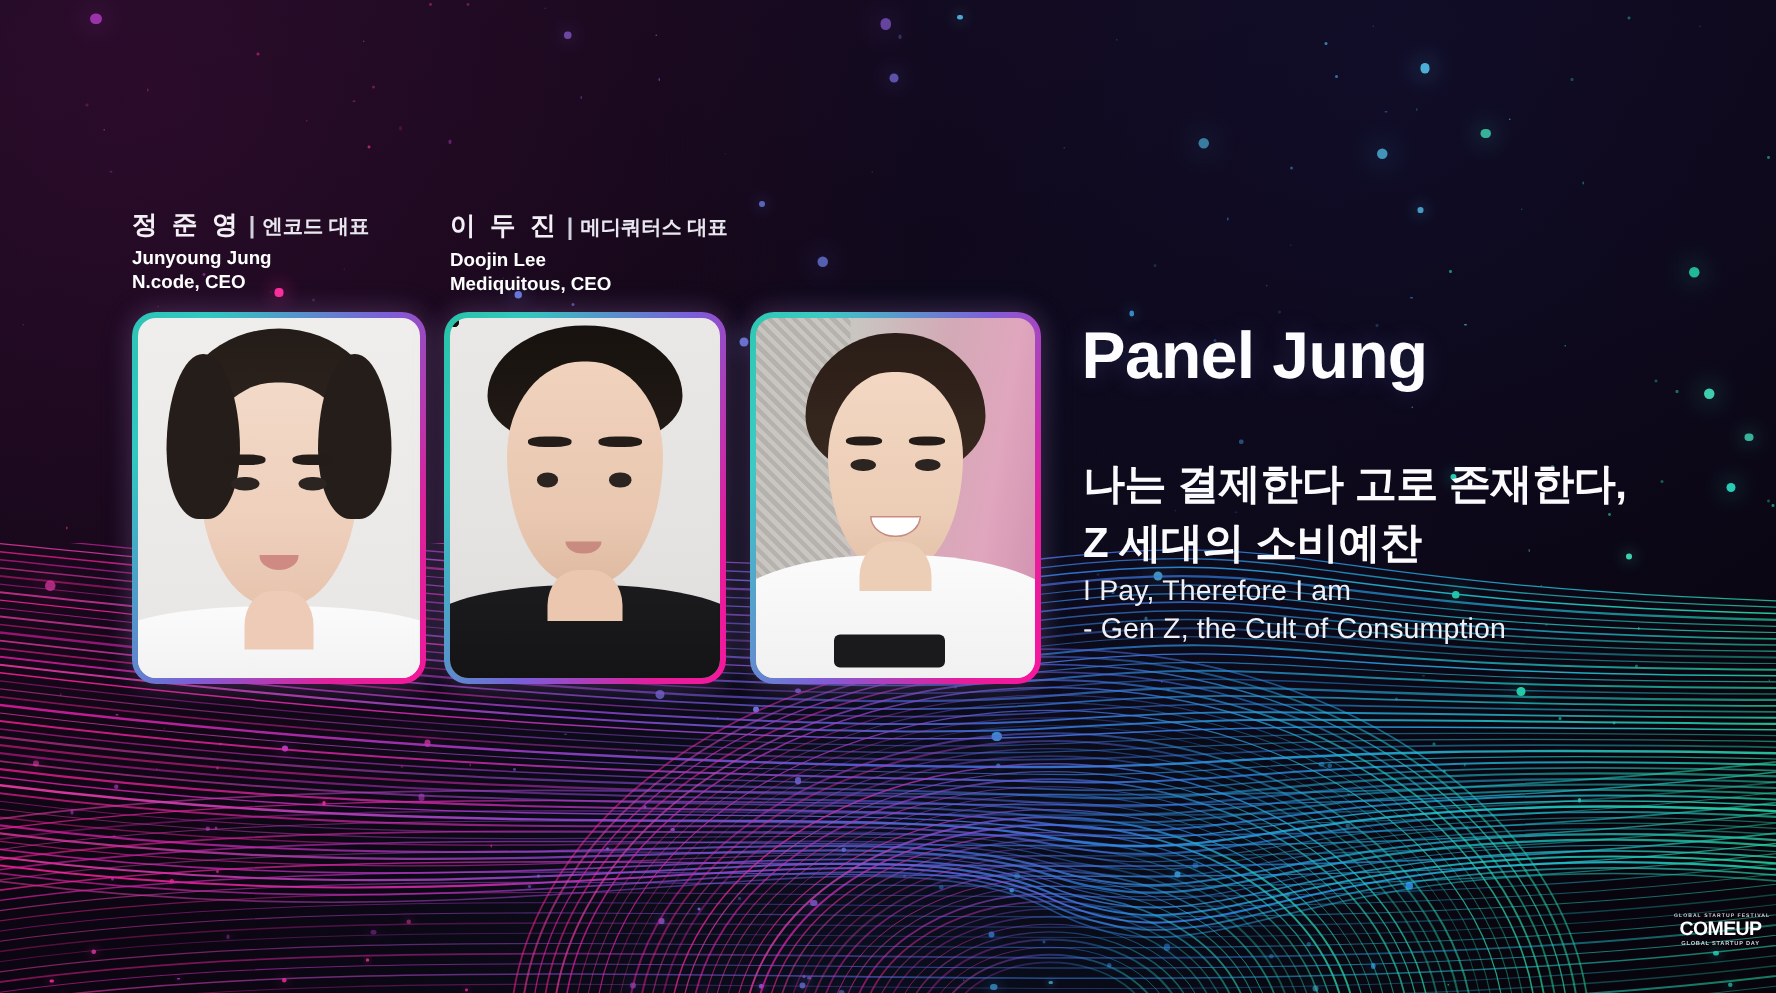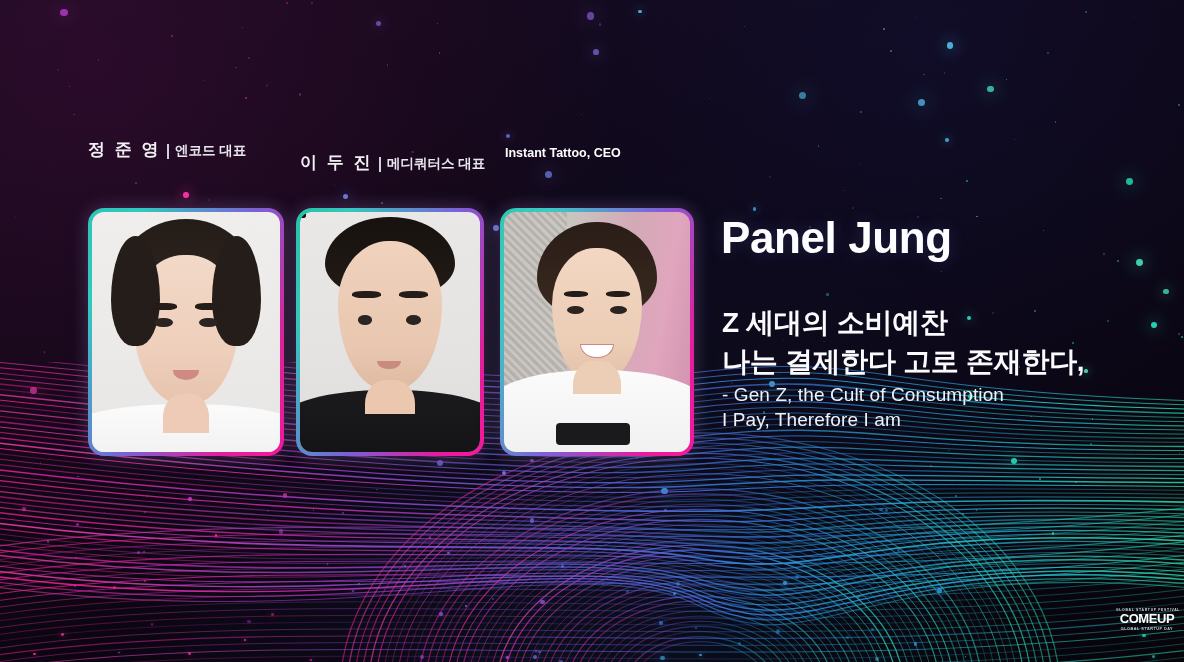--- a/index.html
+++ b/index.html
@@ -505,31 +505,38 @@
         <path d="M -40 360.0 C 300 302.0, 780 372.0, 1230 310.0" stroke="url(#gA)" stroke-width="1.06" opacity="0.30"></path>
       </g>
   </svg>
 
   <div class="speakers">
 
     <div class="speaker" style="left:88px; top:141px;">
       <div class="sp-kr">
         <span class="nm">정 준 영</span><span class="bar"></span><span class="role">엔코드 대표</span>
       </div>
+      <div class="sp-en">
+        <div>Junyoung Jung</div>
+        <div>N.code, CEO</div>
+      </div>
     </div>
 
-    <div class="speaker" style="left:300px; top:154px;">
+    <div class="speaker" style="left:300px; top:142px;">
       <div class="sp-kr">
         <span class="nm">이 두 진</span><span class="bar"></span><span class="role">메디쿼터스 대표</span>
       </div>
+      <div class="sp-en">
+        <div>Doojin Lee</div>
+        <div>Mediquitous, CEO</div>
+      </div>
     </div>
 
     <div class="speaker" style="left:505px; top:141px;">
       <div class="sp-en">
-        <div>Instant Tattoo, CEO</div>
       </div>
     </div>
 
     <div class="frame f1" style="left:88px; top:208px; width:196px; height:248px;">
       <div class="inner">
         <div class="ph ph1"></div>
         <div class="hair" style="left:12%; top:3%; width:76%; height:48%; background:linear-gradient(180deg,#241c18 0%,#2e241e 60%,#241c18 100%);"></div>
         <div class="face" style="left:22%; top:18%; width:56%; height:62%; background:linear-gradient(180deg,#f2d9c8 0%,#eecfbb 65%,#e6c3ad 100%);"></div>
         <div class="hair" style="left:10%; top:10%; width:26%; height:46%; background:#251d19;"></div>
         <div class="hair" style="left:64%; top:10%; width:26%; height:46%; background:#251d19;"></div>
@@ -578,27 +585,27 @@
         <div class="body" style="height:34%; background:linear-gradient(180deg,#fbfbfb 0%,#f1f1f1 100%);"></div>
         <div class="face" style="left:37%; top:62%; width:26%; height:14%; background:#eccdb6; border-radius:40% 40% 0 0/70% 70% 0 0;"></div>
         <div class="shirt-logo" style="left:28%; top:88%; width:40%; height:9%;"></div>
       </div>
     </div>
   </div>
 
   <div class="panel-title" style="left:721px; top:213px;">Panel Jung</div>
 
   <div class="kr-head" style="left:722px; top:303px;">
+    <div>나는 결제한다 고로 존재한다,</div>
     <div>Z 세대의 소비예찬</div>
-    <div>나는 결제한다 고로 존재한다,</div>
   </div>
 
   <div class="en-sub" style="left:722px; top:382px;">
+    <div>I Pay, Therefore I am</div>
     <div>- Gen Z, the Cult of Consumption</div>
-    <div>I Pay, Therefore I am</div>
   </div>
 
   <div class="logo" style="left:1116px; top:608px; width:62px;">
     <div class="logo-top">GLOBAL STARTUP FESTIVAL</div>
     <div class="logo-main">COMEUP</div>
     <div class="logo-bot">GLOBAL STARTUP DAY</div>
   </div>
 
 </div>
 

